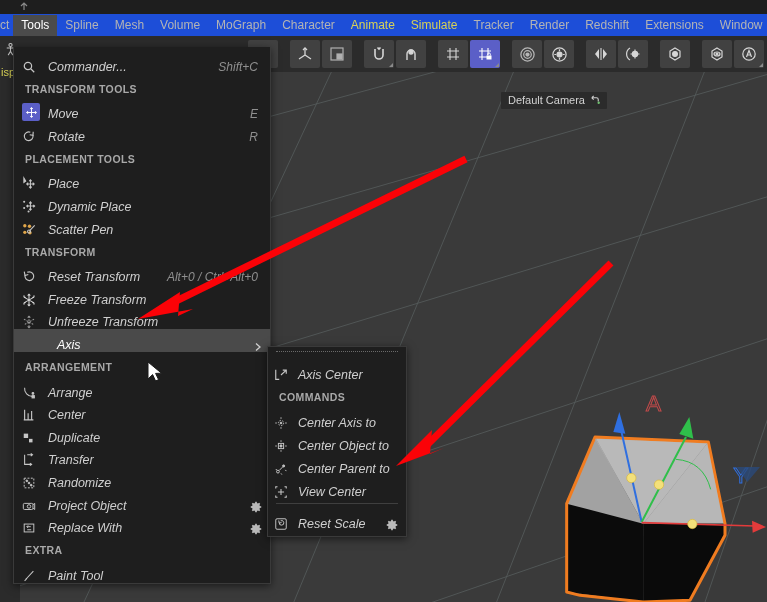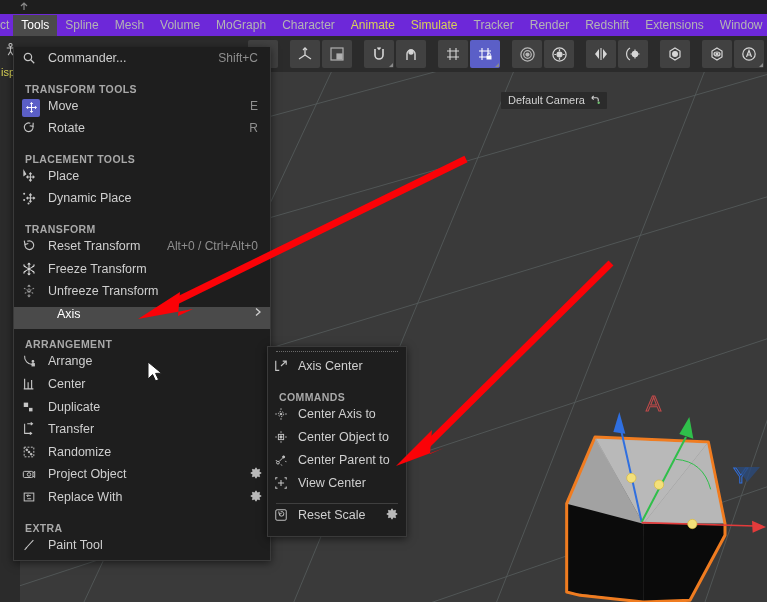--- a/index.html
+++ b/index.html
@@ -26,21 +26,21 @@
   }
   .cam-icon { color:#cfcfcf; font-size:11px; line-height:1; }
 
   
   .titlebar {
     position:absolute; left:0; top:0; width:767px; height:14px;
     background:#1e1e1e;
   }
   .menubar {
     position:absolute; left:0; top:14px; width:767px; height:22px;
-    background:#6d28d9; display:flex; align-items:center;
+    background:#1d4ed8; display:flex; align-items:center;
     padding-left:0px;
   }
   .menu-item {
     font-size:12px; color:#b4b4b4; padding:3px 8px 4px 8px; white-space:nowrap;
     line-height:14px;
   }
   .menu-item.accent { color:#d8d256; }
   .menu-item.active { background:#4b4b4b; color:#ffffff; }
   .menu-item.clipped { padding-left:0; padding-right:4px; color:#b4b4b4; }
 
@@ -74,22 +74,22 @@
   }
 
   
   .dropdown {
     position:absolute; left:13px; top:47px; width:258px;
     background:#1e1e1e; border:1px solid #3a3a3a; border-top:none;
     padding:4px 0 0 0; z-index:40;
     box-shadow:0 2px 8px rgba(0,0,0,0.55);
   }
   .mrow {
-    height:22.6px; display:flex; align-items:flex-start;
-    padding:0 8px 0 8px; position:relative;
+    height:22.6px; display:flex; align-items:flex-end;
+    padding:0 8px 0 8px; position:relative;font-style:italic;
   }
   .mrow .ic { width:26px; flex:0 0 26px; display:flex; align-items:center; justify-content:flex-start; color:#c6c6c6; }
   .mrow .lbl { font-size:12.5px; color:#cfcfcf; flex:1; line-height:14px; }
   .mrow .sc { font-size:12px; color:#8f8f8f; padding-right:4px; }
   .mrow .gear { color:#b9b9b9; font-size:12px; }
   .mrow .arrow { color:#b9b9b9; font-size:11px; margin-left:6px; }
   .mrow.hl { background:#4a4a4a;gap:9px; }
   .mrow.hl .lbl { color:#ffffff; }
   .sect {
     font-size:10.5px; color:#a9a9a9; font-weight:bold; letter-spacing:0.4px;
@@ -396,20 +396,33 @@
       <span class="ic">
         <svg width="15" height="15" viewBox="0 0 16 16" fill="none" stroke="#c6c6c6" stroke-width="1.1">
           <circle cx="2.3" cy="3" r="1.1" fill="#c6c6c6" stroke="none"></circle>
             <circle cx="2.3" cy="9.5" r="1.1" fill="#c6c6c6" stroke="none"></circle>
             <circle cx="7" cy="13.4" r="1.1" fill="#c6c6c6" stroke="none"></circle>
           <path d="M9 3 V12 M5 7.5 H13.5 M7.7 4.6 L9 3 L10.3 4.6 M7.7 10.4 L9 12 L10.3 10.4 M6.4 6.2 L5 7.5 L6.4 8.8 M12.1 6.2 L13.5 7.5 L12.1 8.8"></path>
         </svg>
       </span>
       <span class="lbl">Dynamic Place</span>
     </div>
+    <div class="mrow">
+      <span class="ic">
+        <svg width="15" height="15" viewBox="0 0 16 16" fill="none">
+          <circle cx="3" cy="4" r="1.8" fill="#e0a64a"></circle>
+            <circle cx="3" cy="11" r="1.8" fill="#e0a64a"></circle>
+            <circle cx="8.5" cy="11.5" r="1.8" fill="#e0a64a"></circle>
+            <circle cx="8" cy="4.5" r="1.8" fill="#e0a64a"></circle>
+          <path d="M8 9.5 L13.5 3.5" stroke="#c6c6c6" stroke-width="1.2"></path>
+            <circle cx="7.5" cy="10.2" r="1.6" fill="none" stroke="#c6c6c6" stroke-width="1.1"></circle>
+        </svg>
+      </span>
+      <span class="lbl">Scatter Pen</span>
+    </div>
 
     <div class="sect">TRANSFORM</div>
     <div class="mrow">
       <span class="ic">
         <svg width="14" height="14" viewBox="0 0 16 16" fill="none" stroke="#c6c6c6" stroke-width="1.3">
             <path d="M3.5 6 a5 5 0 1 0 2.5 -3.3"></path>
             <path d="M2.6 1.8 L3.4 6.2 L7.2 5.1"></path>
           </svg>
       </span>
       <span class="lbl">Reset Transform</span>

